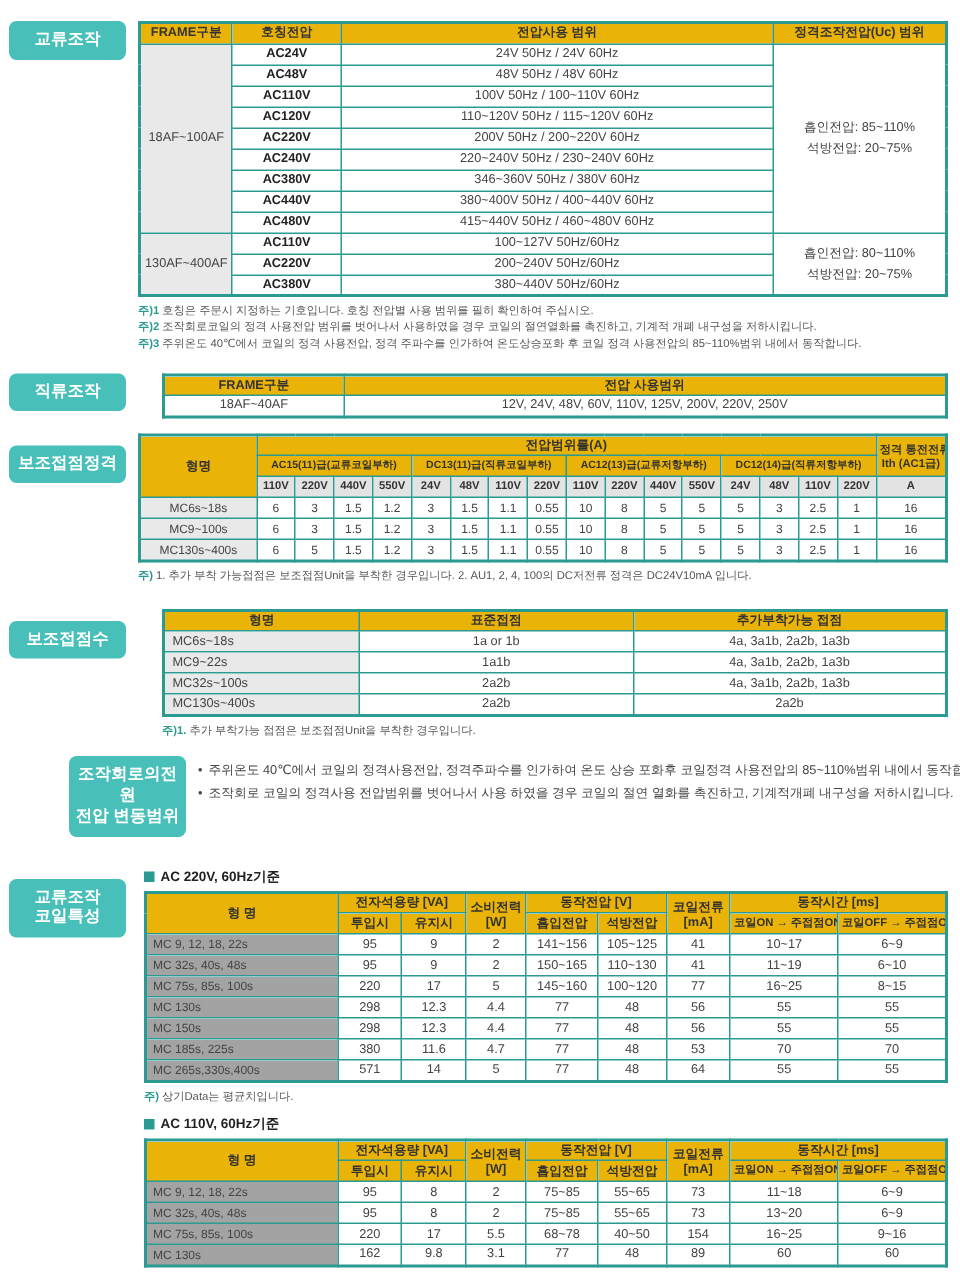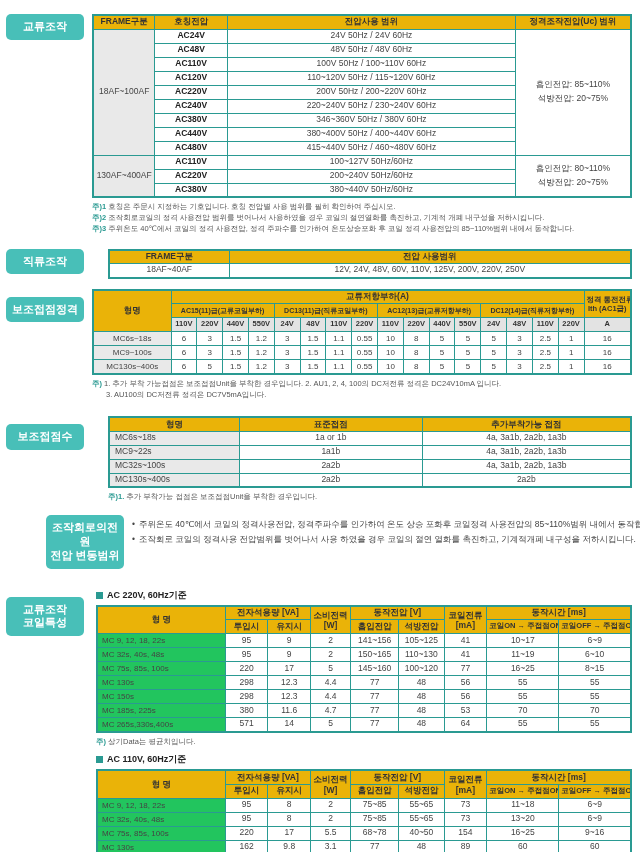--- a/index.html
+++ b/index.html
@@ -27,21 +27,21 @@
   .t-aux tr.class-row th { font-size:7px; }
   .t-aux tr.volt-row td { background:#e3e3e3; font-weight:bold; font-size:7.5px; color:#333; }
   .t-aux th.ith div { line-height:1.2; font-size:7.5px; }
   .t-aux tbody td { font-size:8px; }
   .t-aux tbody td:first-child { background:#e9e9e9; font-size:8px; }
   
   .t-cnt tbody td:first-child { background:#e9e9e9; text-align:left; padding-left:5px; }
   
   .t-coil th.small { font-size:7.5px; }
   .t-coil th div { line-height:1.2; }
-  .t-coil tbody td:first-child { background:#22c55e; text-align:left; padding-left:4px; font-size:8px; }
+  .t-coil tbody td:first-child { background:#a3a3a3; text-align:left; padding-left:4px; font-size:8px; }
   .notes { margin-top:4px; }
   .note-line { font-size:7.5px; color:#555; line-height:1.45; white-space:nowrap; }
   .note-line .mark { color:#2a9a92; font-weight:bold; margin-right:2px; }
   .note-line.indent { padding-left:14px; }
   .bullets .bullet { font-size:8.5px; color:#444; line-height:1.7; white-space:nowrap; }
   .bullets .bullet::before { content:"\2022"; color:#444; margin-right:4px; }
   .subtitle { display:flex; align-items:center; font-size:9px; font-weight:bold;
               color:#222; margin:0 0 3px 0; height:13px; }
   .sq { width:7px; height:7px; background:#2a9a92; display:inline-block; margin-right:4px; }
   .mt14{margin-top:14px;} .mt10{margin-top:10px;} .mt16{margin-top:16px;}
@@ -196,21 +196,21 @@
             <col style="width:4.8%">
           <col style="width:4.8%">
             <col style="width:4.8%">
             <col style="width:4.8%">
             <col style="width:4.8%">
           <col style="width:8.7%">
         </colgroup>
         <thead>
           <tr>
             <th rowspan="3">형명</th>
-            <th colspan="16">교류저항부하(A)</th>
+            <th colspan="16">전압범위를(A)</th>
             <th rowspan="2" class="ith">
               <div>정격 통전전류</div>
               <div>Ith (AC1급)</div>
             </th>
           </tr>
           <tr class="class-row">
             <th colspan="4">AC15(11)급(교류코일부하)</th>
             <th colspan="4">DC13(11)급(직류코일부하)</th>
             <th colspan="4">AC12(13)급(교류저항부하)</th>
             <th colspan="4">DC12(14)급(직류저항부하)</th>
@@ -293,21 +293,20 @@
               <td>5</td>
               <td>3</td>
               <td>2.5</td>
               <td>1</td>
               <td>16</td>
             </tr>
           </tbody>
       </table>
       <div class="notes">
         <div class="note-line"><span class="mark">주)</span><span>1. 추가 부착 가능접점은 보조접점Unit을 부착한 경우입니다.  2. AU1, 2, 4, 100의  DC저전류 정격은 DC24V10mA 입니다.</span></div>
-        <div class="note-line indent"><span>3. AU100의 DC저전류 정격은 DC7V5mA입니다.</span></div>
       </div>
     </div>
   </div>
 
   <div class="sect mt16">
     <div class="side pt8">
         <div class="badge">
           <div>보조접점수</div>
         </div>
       </div>

